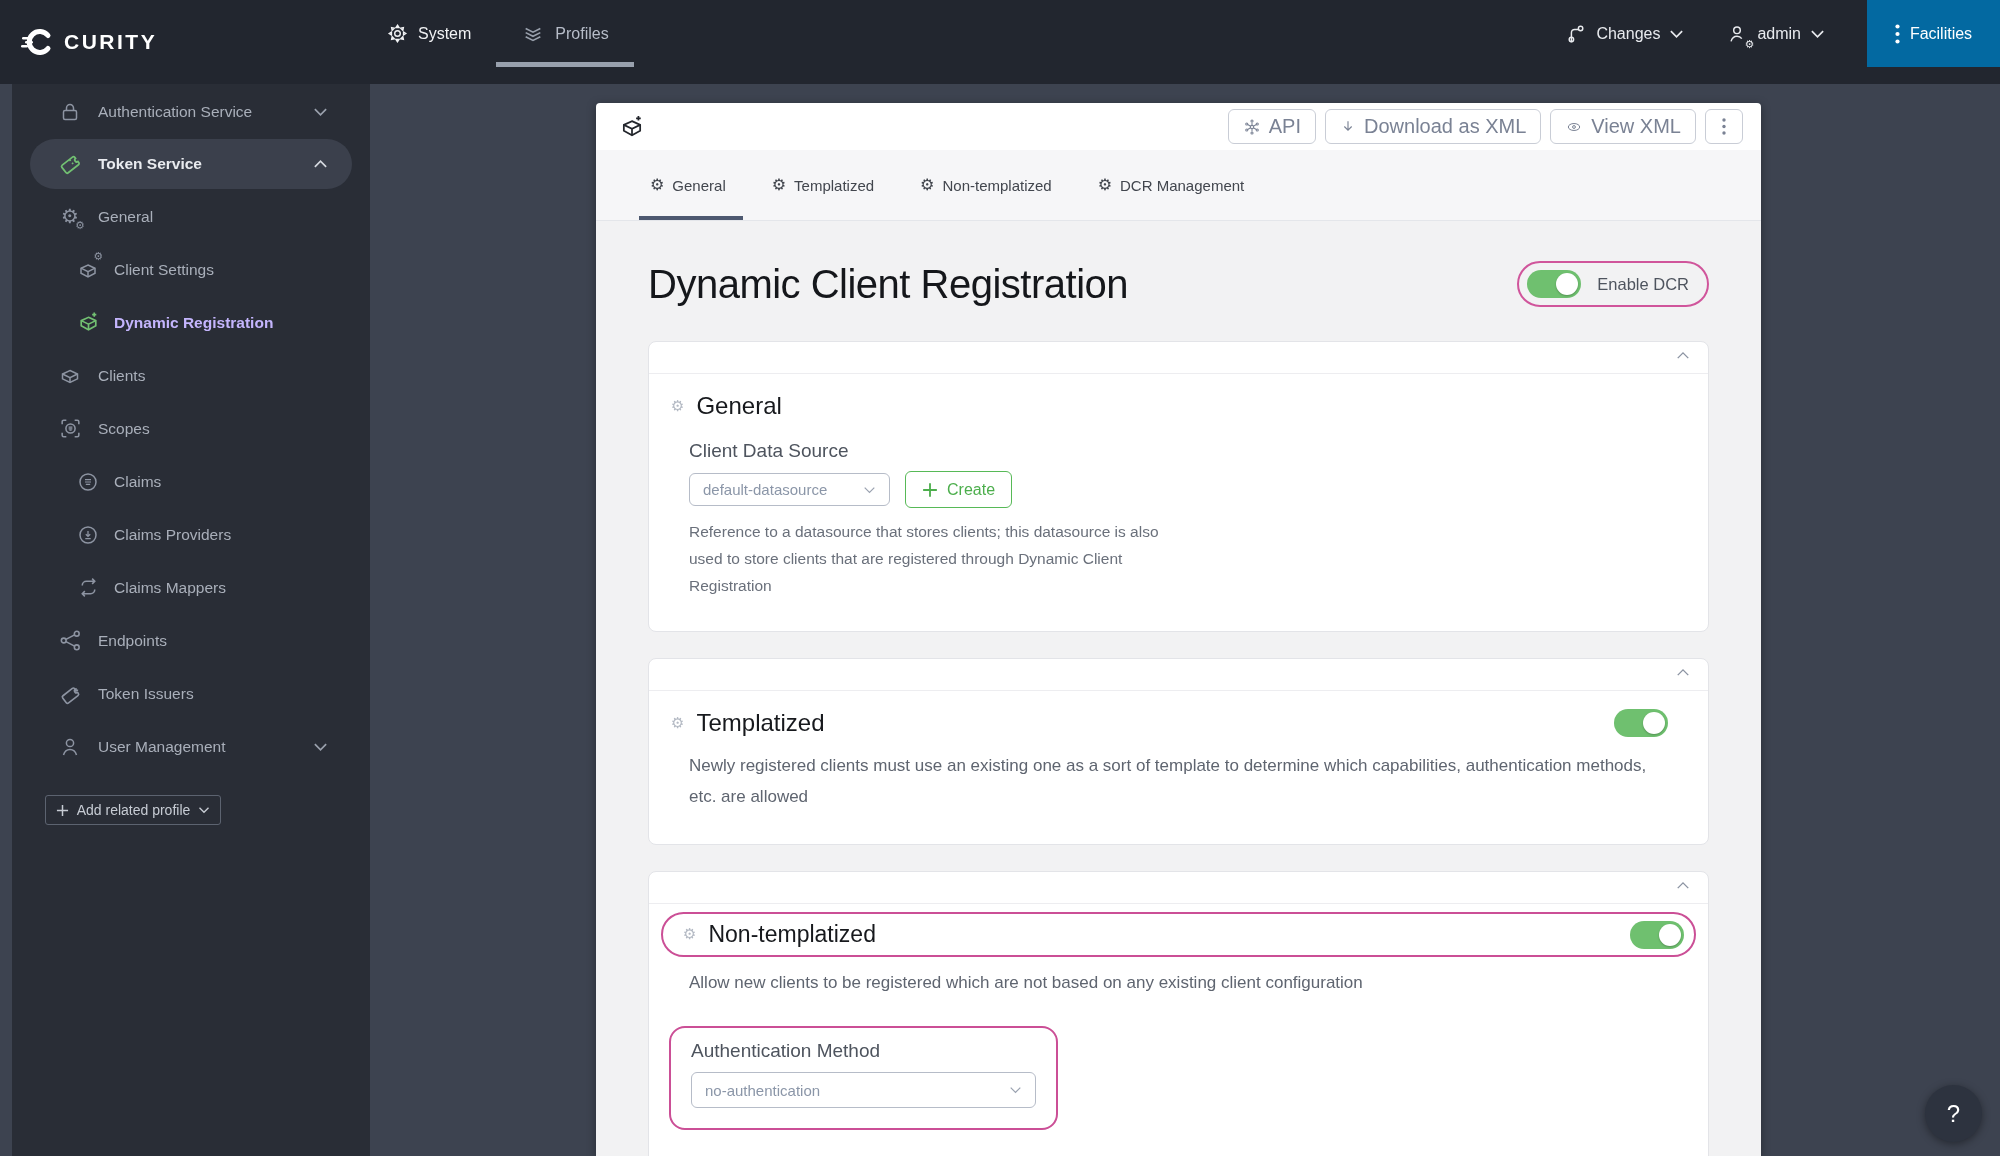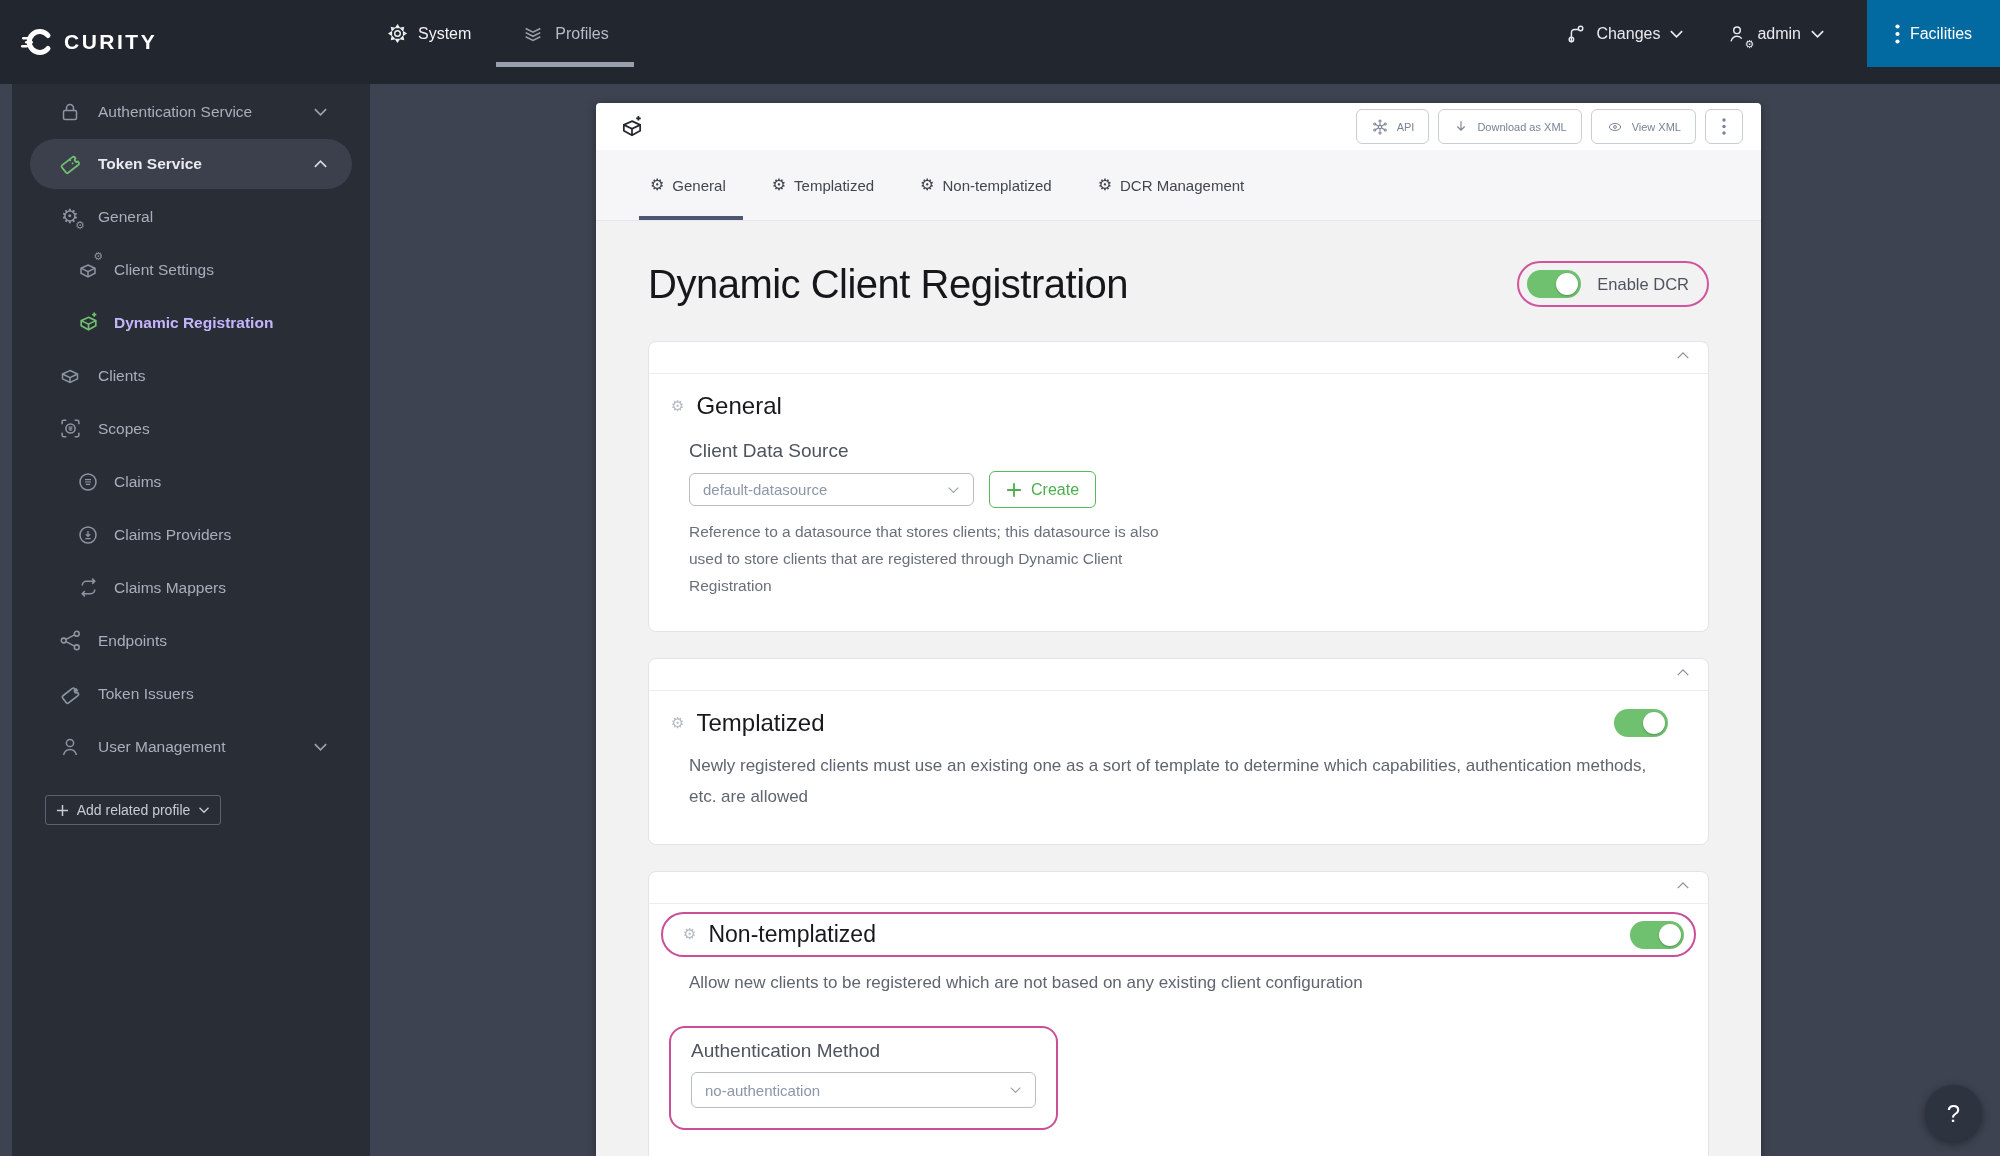--- a/index.html
+++ b/index.html
@@ -38,21 +38,21 @@
   .stacked { position:relative; }
   .stacked .mini { position:absolute; font-size:11px; right:-6px; bottom:-4px; line-height:1; font-family:"DejaVu Sans", sans-serif; }
   .add-profile { margin:22px 0 0 33px; width:176px; height:30px; border:1px solid #5c6370; border-radius:3px; background:transparent; color:#c7ccd4; font-size:14px; display:flex; align-items:center; justify-content:center; gap:8px; cursor:pointer; font-family:"Liberation Sans", sans-serif; }
 
   
   .main { position:absolute; left:358px; top:67px; right:0; bottom:0; background:#3d4350; }
   .card { position:absolute; left:238px; top:36px; width:1165px; height:calc(100% - 36px); display:flex; flex-direction:column; border-radius:4px 4px 0 0; box-shadow:0 2px 10px rgba(0,0,0,.35); overflow:hidden; }
   .card-header { height:47px; background:#ffffff; display:flex; align-items:center; padding:0 18px 0 22px; }
   .card-header .box-ic { color:#23262c; }
   .hdr-actions { margin-left:auto; display:flex; gap:9px; }
-  .hbtn { height:35px; border:1px solid #c9cdd6; border-radius:6px; background:#fff; color:#7a8294; font-size:11px; display:flex; align-items:center; gap:8px; padding:0 14px; cursor:pointer; font-family:"Liberation Sans", sans-serif; }
+  .hbtn { height:35px; border:1px solid #c9cdd6; border-radius:6px; background:#fff; color:#7a8294; font-size:20px; display:flex; align-items:center; gap:8px; padding:0 14px; cursor:pointer; font-family:"Liberation Sans", sans-serif; }
   .hbtn.icon-only { width:38px; justify-content:center; padding:0; }
 
   .tabbar { height:71px; background:#f6f6f8; border-bottom:1px solid #e4e6ea; display:flex; align-items:stretch; padding-left:52px; }
   .tab { display:flex; align-items:center; gap:8px; font-size:15px; color:#42464e; padding:0 2px; margin-right:42px; position:relative; cursor:pointer; }
   .tab .tab-gear { font-size:16px; color:#41454d; line-height:1; font-family:"DejaVu Sans", sans-serif; }
   .tab.active::after { content:""; position:absolute; left:-9px; bottom:0; width:calc(100% + 24px); height:4px; background:#4d5870; }
 
   .card-body { flex:1; background:#f2f2f3; padding:0 52px; overflow:hidden; }
   .title-row { margin-top:40px; display:flex; align-items:center; justify-content:space-between; }
   .page-title { font-size:40px; color:#15171b; font-weight:500; letter-spacing:-0.5px; }
@@ -66,21 +66,21 @@
   .section { background:#fff; border:1px solid #e3e4e8; border-radius:8px; margin-bottom:26px; }
   .strip { height:32px; border-bottom:1px solid #ededf0; position:relative; }
   .collapse-chev { position:absolute; right:18px; top:9px; color:#8b93a2; cursor:pointer; }
   .sec-body { padding:18px 40px 0; }
   .sec-head { display:flex; align-items:center; gap:12px; margin-left:-18px; }
   .sec-gear { font-size:15px; color:#b3b9c3; line-height:1; font-family:"DejaVu Sans", sans-serif; }
   .sec-title { font-size:24px; font-weight:500; color:#17191d; }
   .sec-head .toggle { margin-left:auto; }
   .field-label { margin-top:20px; font-size:19px; color:#4e545e; }
   .field-row { margin-top:9px; display:flex; align-items:center; gap:15px; }
-  .select { width:285px; height:33px; border:1px solid #b6bcc8; border-radius:6px; background:#fff; display:flex; align-items:center; padding:0 13px; font-size:15px; color:#8b96a8; cursor:pointer; position:relative; }
+  .select { width:201px; height:33px; border:1px solid #b6bcc8; border-radius:6px; background:#fff; display:flex; align-items:center; padding:0 13px; font-size:15px; color:#8b96a8; cursor:pointer; position:relative; }
   .select .sel-chev { margin-left:auto; color:#9aa2b0; }
   .create-btn { height:37px; border:1px solid #57b957; border-radius:6px; background:#fff; color:#4cae4c; font-size:16px; display:flex; align-items:center; gap:9px; padding:0 16px; cursor:pointer; font-family:"Liberation Sans", sans-serif; }
   .hint { margin-top:10px; font-size:15.5px; color:#6a707b; line-height:27px; width:505px; padding-bottom:32px; }
   .hint-wide { margin-top:13px; font-size:17px; color:#5f6570; line-height:31px; max-width:1000px; padding-bottom:32px; }
   .hint-one { margin-top:13px; font-size:17px; color:#5f6570; line-height:26px; }
 
   .pink-head { margin:8px 12px 0; border:2px solid #cb4f96; border-radius:24px; height:45px; display:flex; align-items:center; gap:12px; padding:0 10px 0 20px; }
   .pink-head .toggle { margin-left:auto; }
   .pink-head .sec-title { font-size:23px; }
   .nt-body { padding:0 40px 40px; }

